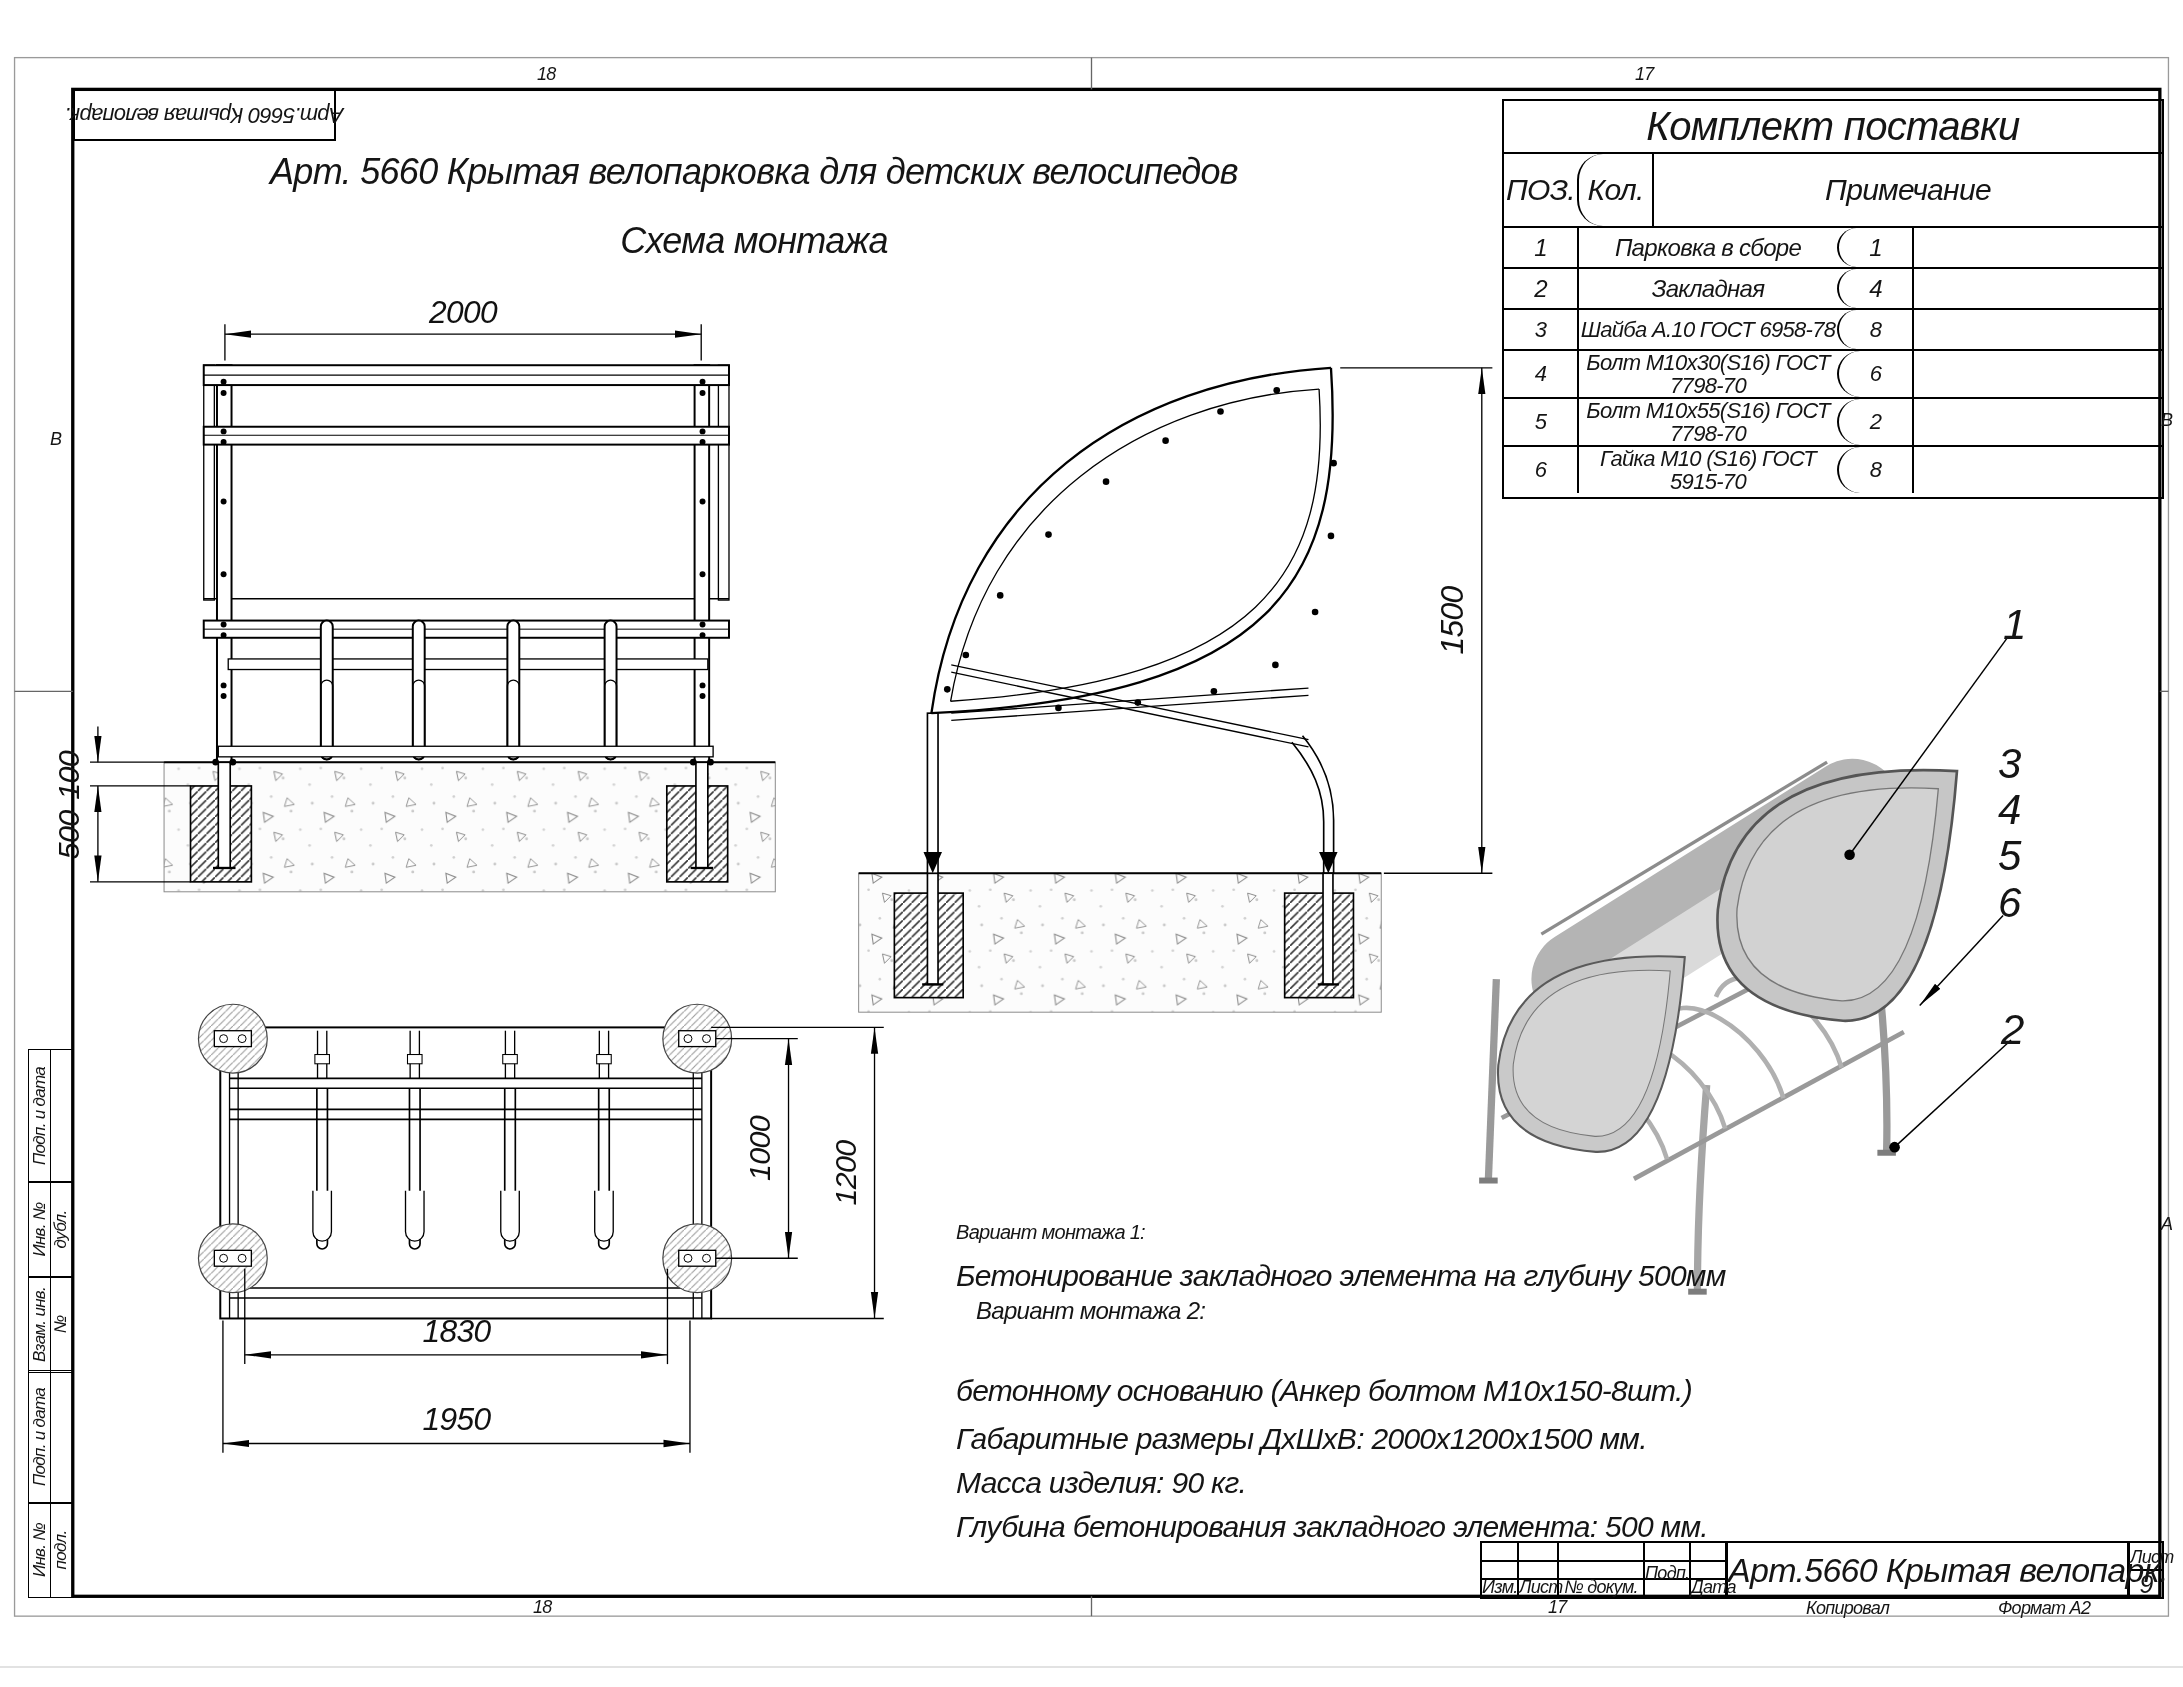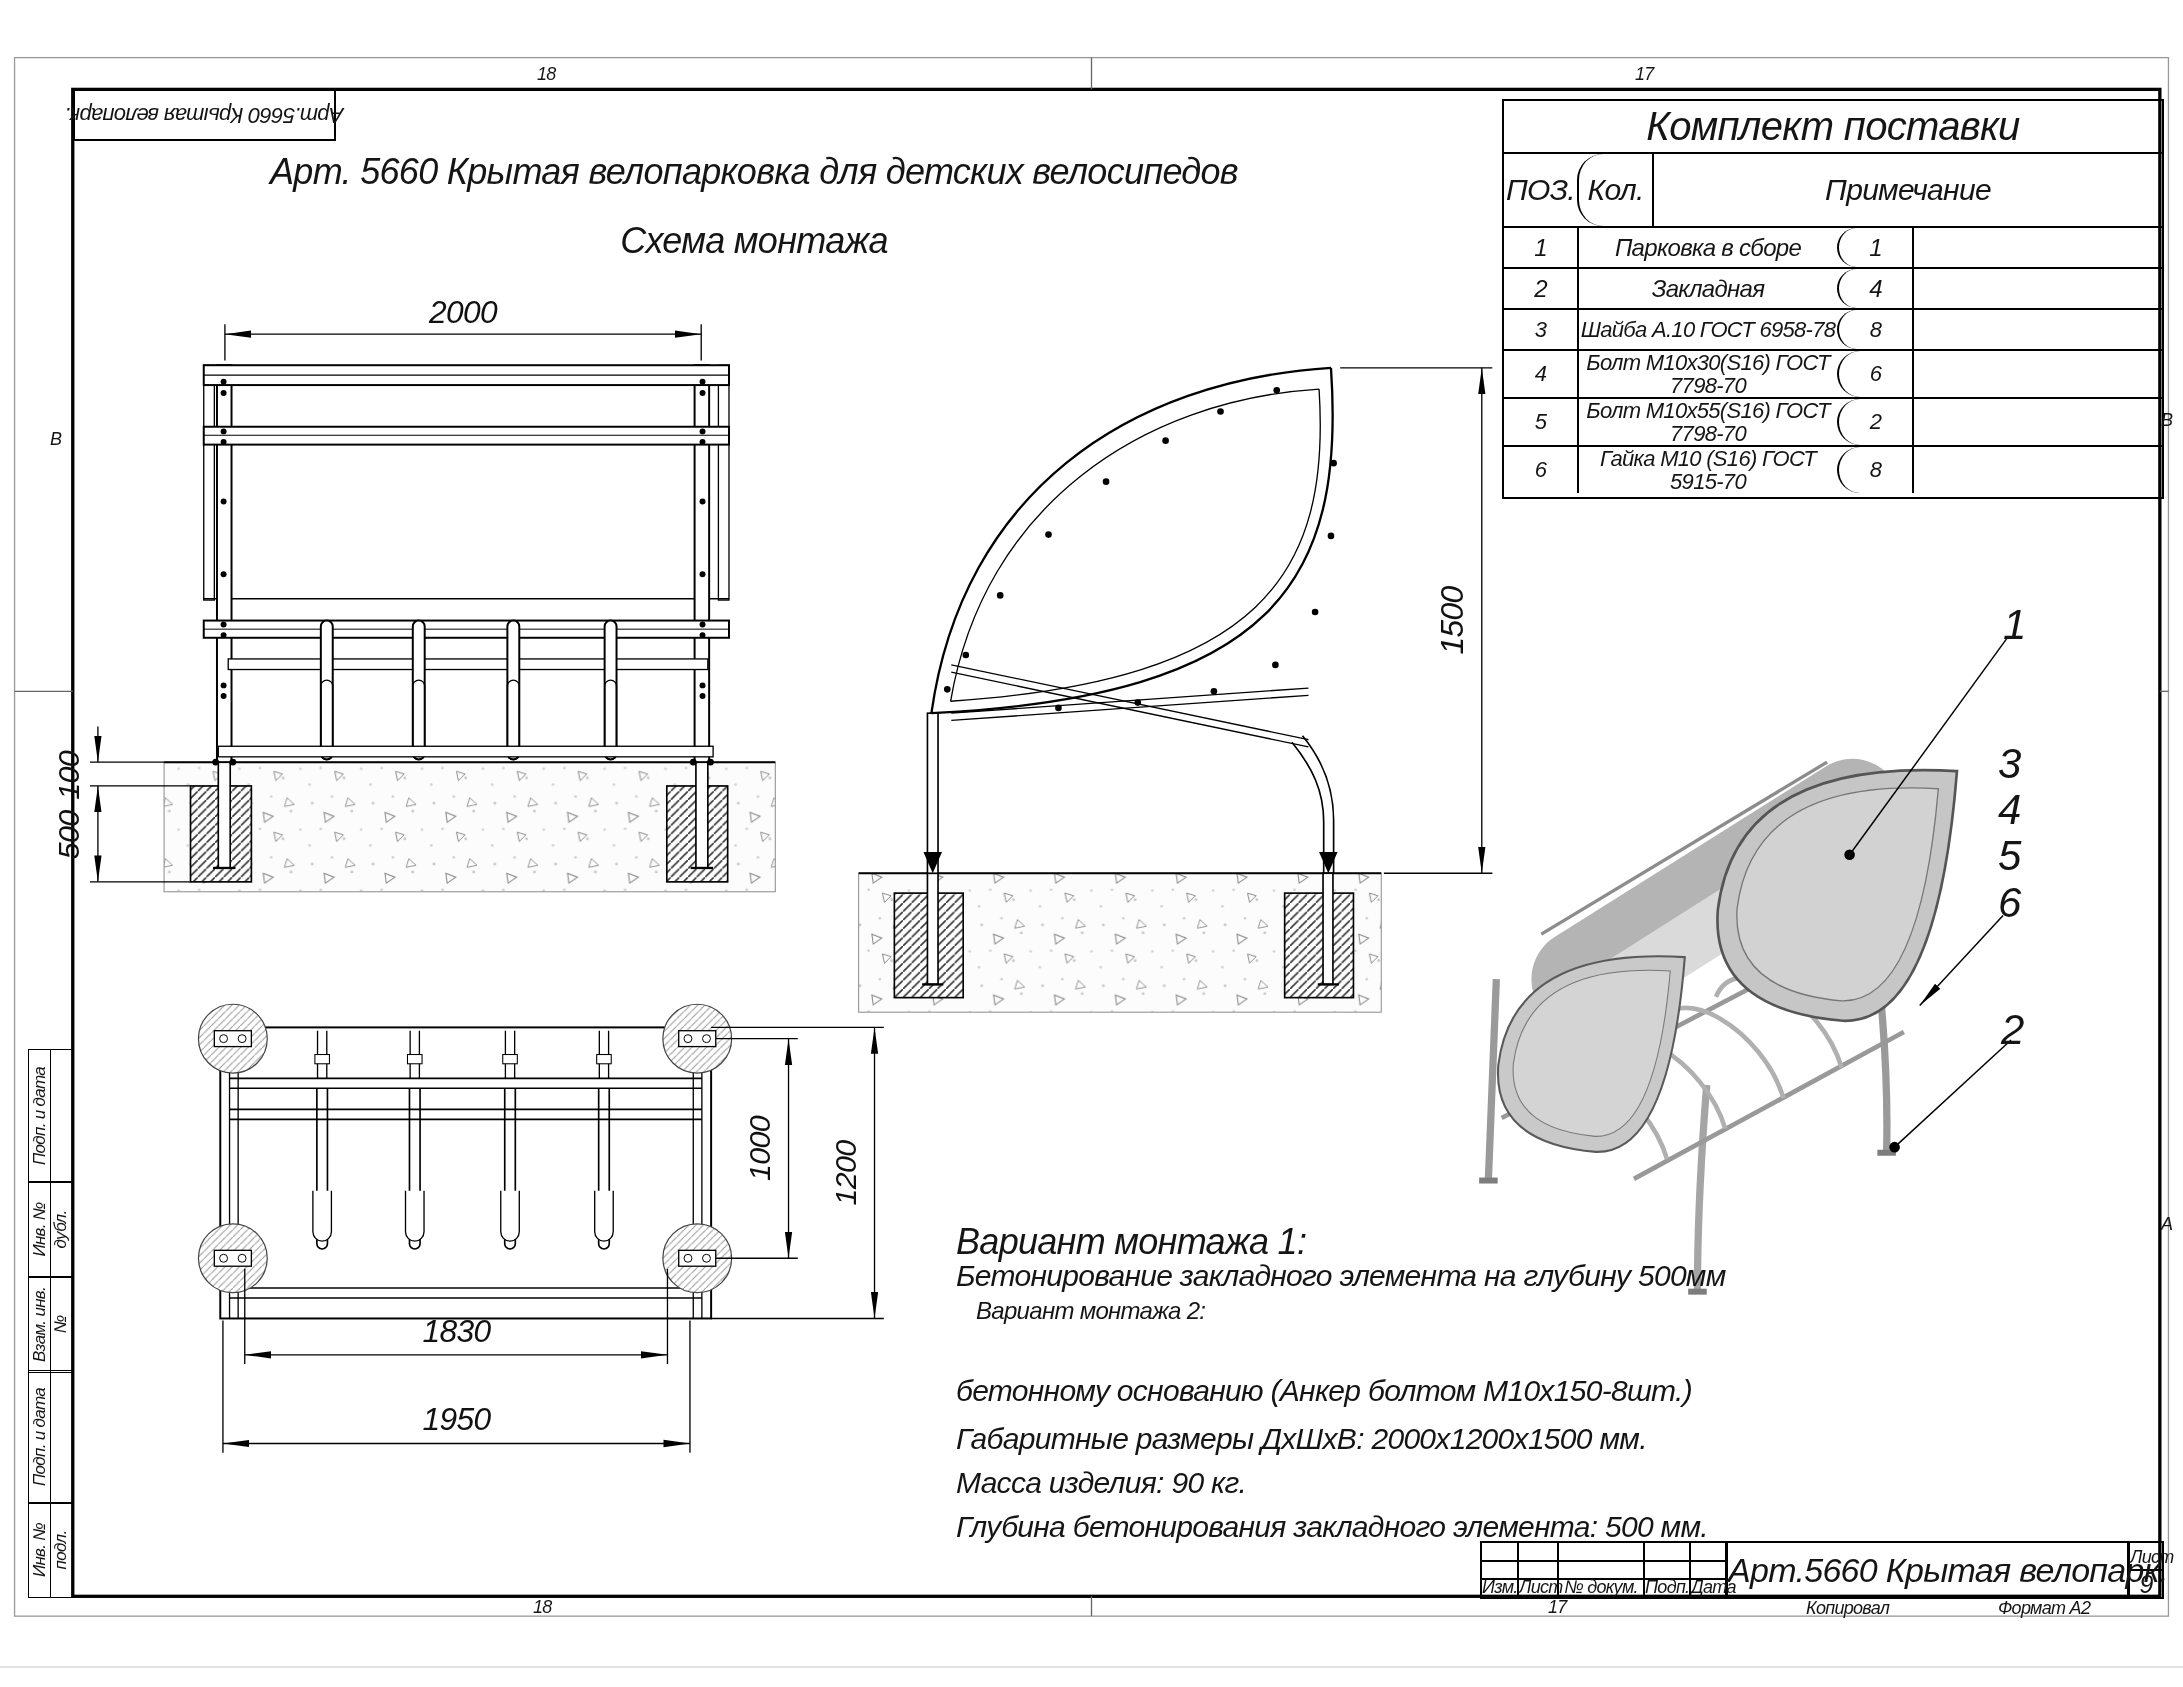--- a/index.html
+++ b/index.html
@@ -377,21 +377,21 @@
     <div class="cnote"></div>
   </div>
   <div class="pt-row" style="height:46px;font-size:22px;">
     <div class="cpos">6</div>
     <div class="cname">Гайка М10 (S16) ГОСТ 5915-70</div>
     <div class="cqty">8</div>
     <div class="cnote"></div>
   </div>
 </div>
 
-<div class="abs gi" style="left:956px;top:1221px;font-size:36px;text-align:right;">Вариант монтажа 1:</div>
+<div class="abs gi" style="left:956px;top:1221px;font-size:20px;text-align:right;">Вариант монтажа 1:</div>
 <div class="abs gi" style="left:956px;top:1259px;font-size:30px;">Бетонирование закладного элемента на глубину 500мм</div>
 <div class="abs gi" style="left:976px;top:1297px;font-size:24px;">Вариант монтажа 2:</div>
 <div class="abs gi" style="left:956px;top:1374px;font-size:30px;">бетонному основанию (Анкер болтом М10х150-8шт.)</div>
 <div class="abs gi" style="left:956px;top:1422px;font-size:30px;">Габаритные размеры ДхШхВ: 2000х1200х1500 мм.</div>
 <div class="abs gi" style="left:956px;top:1466px;font-size:30px;">Масса изделия: 90 кг.</div>
 <div class="abs gi" style="left:956px;top:1510px;font-size:30px;">Глубина бетонирования закладного элемента: 500 мм.</div>
 
 <div class="abs gi callout" style="left:2003px;top:601px;">1</div>
 <div class="abs gi callout" style="left:1998px;top:740px;">3</div>
 <div class="abs gi callout" style="left:1998px;top:786px;">4</div>
@@ -426,21 +426,21 @@
   <div class="tb-line" style="left:161px;top:0;width:2px;height:54px;"></div>
   <div class="tb-line" style="left:207px;top:0;width:2px;height:54px;"></div>
   <div class="tb-line" style="left:243px;top:0;width:2.6px;height:54px;"></div>
   <div class="tb-line" style="left:0;top:17px;width:245px;height:1.7px;"></div>
   <div class="tb-line" style="left:0;top:35px;width:245px;height:1.7px;"></div>
   <div class="tb-line" style="left:645px;top:0;width:2.6px;height:54px;"></div>
   <div class="tb-line" style="left:645px;top:26px;width:35px;height:2px;"></div>
   <div class="tb-lbl gi" style="left:0;top:35px;width:35px;height:18.5px;line-height:18.5px;">Изм.</div>
   <div class="tb-lbl gi" style="left:37px;top:35px;width:38px;height:18.5px;line-height:18.5px;">Лист</div>
   <div class="tb-lbl gi" style="left:77px;top:35px;width:84px;height:18.5px;line-height:18.5px;">№ докум.</div>
-  <div class="tb-lbl gi" style="left:163px;top:35px;width:44px;height:18.5px;line-height:18.5px;">Подп.</div>
+  <div class="tb-lbl gi" style="left:163px;top:21px;width:44px;height:18.5px;line-height:18.5px;">Подп.</div>
   <div class="tb-lbl gi" style="left:209px;top:35px;width:34px;height:18.5px;line-height:18.5px;">Дата</div>
   <div class="abs gi ctr" style="left:246px;top:0;width:399px;height:54px;font-size:34px;line-height:54px;white-space:nowrap;">Арт.5660 Крытая велопарк.</div>
   <div class="tb-lbl gi" style="left:648px;top:4px;width:32px;height:20px;line-height:20px;">Лист</div>
   <div class="abs gi ctr" style="left:648px;top:28px;width:32px;height:26px;font-size:25px;line-height:26px;">9</div>
 </div>
 
 <div class="abs gi zone" style="left:537px;top:64px;">18</div>
 <div class="abs gi zone" style="left:1635px;top:64px;">17</div>
 <div class="abs gi zone" style="left:533px;top:1597px;">18</div>
 <div class="abs gi zone" style="left:1548px;top:1597px;">17</div>

